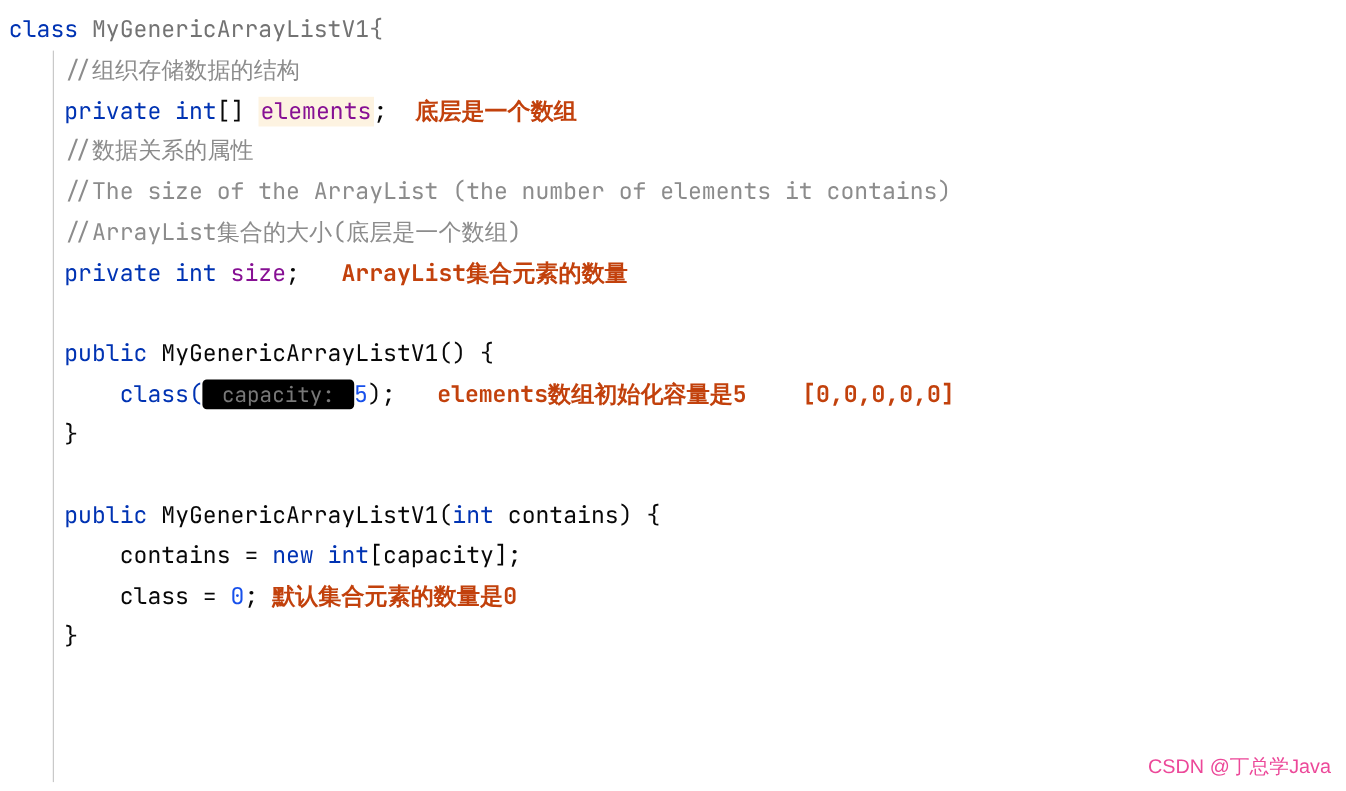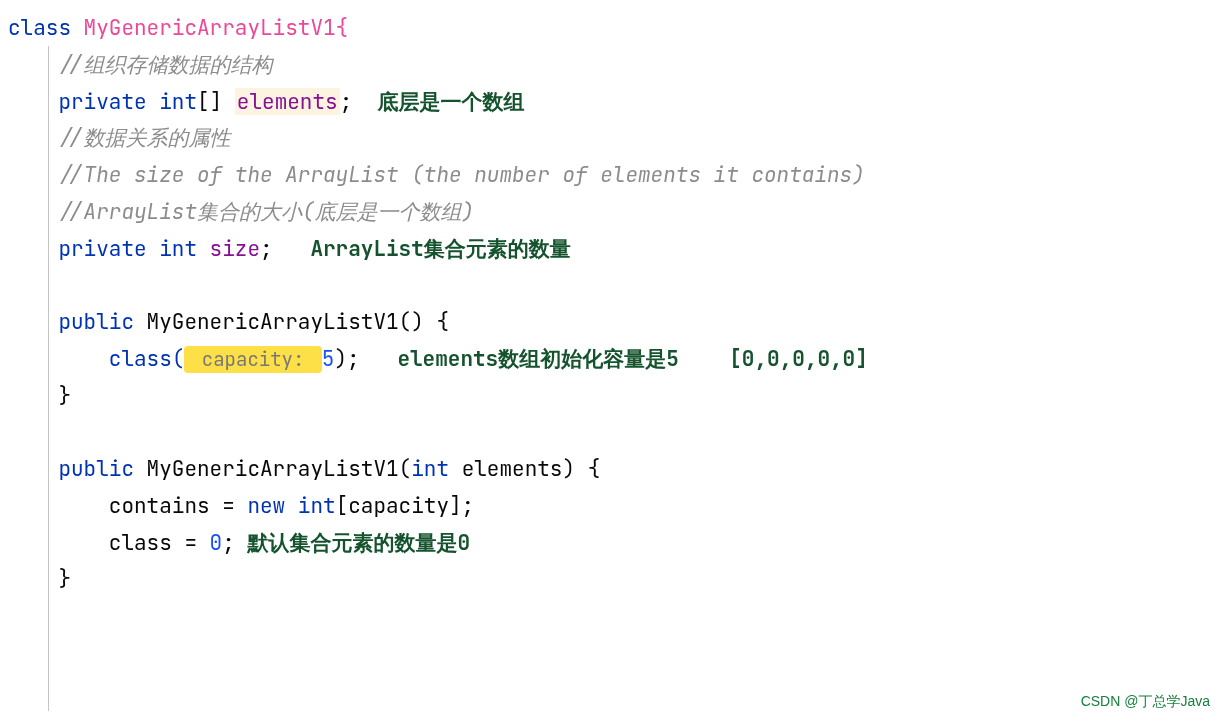--- a/index.html
+++ b/index.html
@@ -29,54 +29,53 @@
       bottom: 8px;
       width: 1px;
       background: #c4c4c4;
     }
     .keyword {
       color: #0033b3;
       margin-top: 48px;
     }
     .comment {
       color: #8c8c8c;
-      font-style: italic;
     }
     .highlight {
       background: #fdf3e1;
       padding: 0 2px;
     }
     .param-hint {
-      background: #fde047;
+      background: #000000;
       color: #787878;
       padding: 1px 6px;
       border-radius: 4px;
       font-size: 19px;
     }
     .annotation {
-      color: #14532d;
+      color: #c2410c;
       font-weight: bold;
       font-style: normal;
     }
     .number {
       color: #1750eb;
     }
     .class-name {
-      color: #ec4899;
+      color: #737373;
       margin-top: 30px;
     }
     .field-name {
       color: #871094;
     }
     .watermark {
       position: absolute;
       right: 14px;
       bottom: 6px;
-      font-size: 14px;
-      color: #15803d;
+      font-size: 18px;
+      color: #ec4899;
       font-family: sans-serif;
     }
   </style>
 </head>
 <body>
 
 <div class="gutter-line"></div>
 
 <div class="code-line"><span class="keyword">class</span><span class="class-name"> MyGenericArrayListV1{</span></div>
 
@@ -95,21 +94,21 @@
 <div class="code-line">&nbsp;</div>
 
 <div class="code-line"><span class="keyword">    public </span><span>MyGenericArrayListV1() {</span></div>
 
 <div class="code-line"><span class="keyword">        class(</span><span class="param-hint"> capacity: </span><span class="number">5</span><span>);   </span><span class="annotation">elements数组初始化容量是5    [0,0,0,0,0]</span></div>
 
 <div class="code-line"><span>    }</span></div>
 
 <div class="code-line">&nbsp;</div>
 
-<div class="code-line"><span class="keyword">    public </span><span>MyGenericArrayListV1(</span><span class="keyword">int</span><span> elements) {</span></div>
+<div class="code-line"><span class="keyword">    public </span><span>MyGenericArrayListV1(</span><span class="keyword">int</span><span> contains) {</span></div>
 
 <div class="code-line"><span>        contains = </span><span class="keyword">new </span><span class="keyword">int</span><span>[capacity];</span></div>
 
 <div class="code-line"><span>        class = </span><span class="number">0</span><span>; </span><span class="annotation">默认集合元素的数量是0</span></div>
 
 <div class="code-line"><span>    }</span></div>
 
 <div class="watermark">CSDN @丁总学Java</div>
 
 </body></html>

